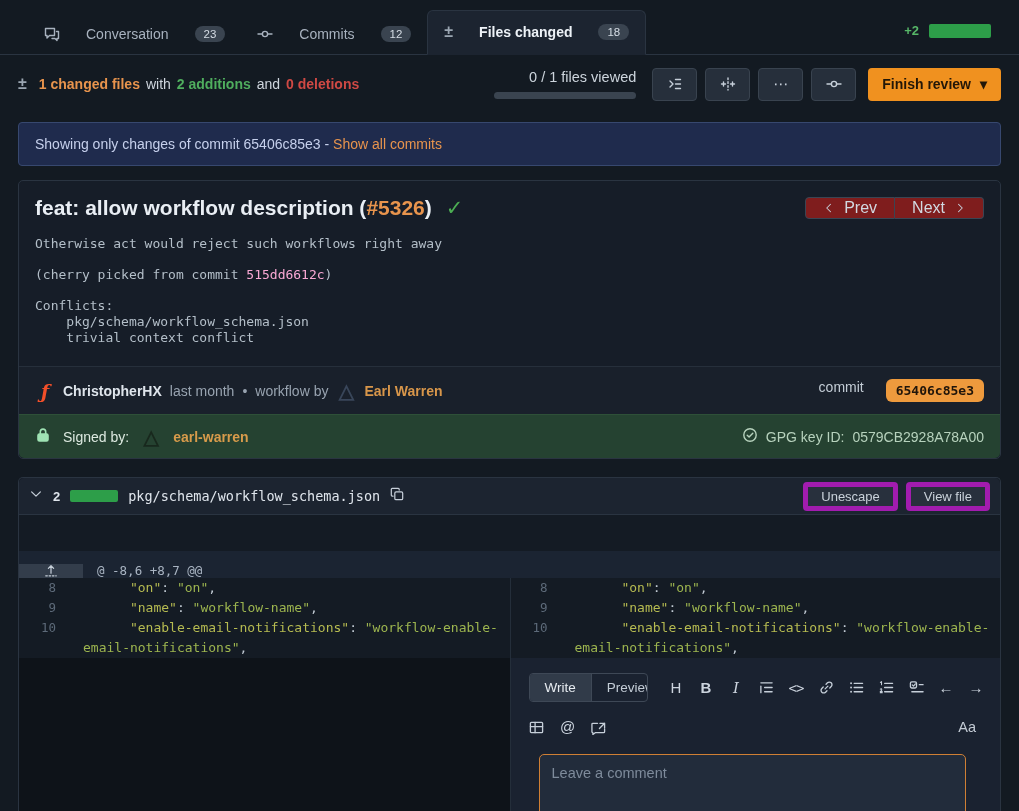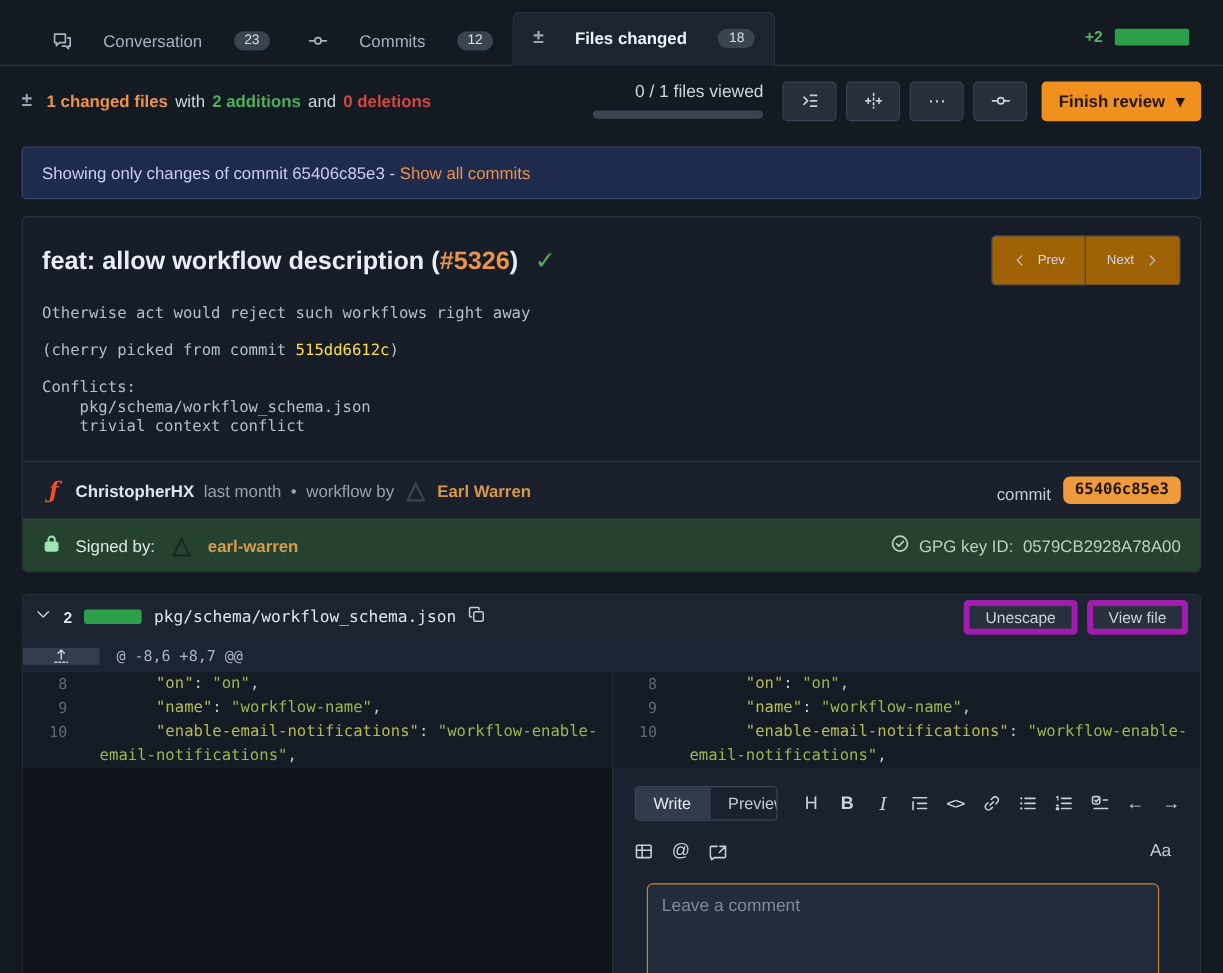--- a/index.html
+++ b/index.html
@@ -44,38 +44,38 @@
     border-radius:4px; padding:13px 16px; font-size:14px; color:#c6d0ec; }
   .banner a { color:#e8944d; text-decoration:none; cursor:pointer; }
 
   
   .commit-box { margin:0 18px; background:#161d28; border:1px solid #2a3441; border-radius:5px; }
   .commit-header { display:flex; align-items:center; justify-content:space-between; padding:15px 16px 10px; }
   .commit-title { font-size:21px; font-weight:700; color:#e9eef4; }
   .commit-title .issue { color:#e8944d; cursor:pointer; }
   .commit-title .ok { color:#4cae53; margin-left:8px; font-weight:400; }
   .prevnext { display:flex; }
-  .pn-btn { height:42px; padding:0 17px; background:#a16207; border:1px solid #3a4553;
-    color:#d2d9e1; font-size:11px; display:flex; align-items:center; gap:9px; cursor:pointer; }
+  .pn-btn { height:22px; padding:0 17px; background:#7f1d1d; border:1px solid #3a4553;
+    color:#d2d9e1; font-size:16px; display:flex; align-items:center; gap:9px; cursor:pointer; }
   .pn-btn.prev { border-radius:4px 0 0 4px; }
   .pn-btn.next { border-radius:0 4px 4px 0; border-left:none; }
   .commit-body { padding:6px 16px 20px; font-family:"DejaVu Sans Mono",monospace;
     font-size:13px; color:#b4bfc9; line-height:16px; }
   .commit-body p { margin-bottom:15px; white-space:pre; }
   .commit-body p:last-child { margin-bottom:0; }
-  .hash-link { color:#fde047; cursor:pointer; }
+  .hash-link { color:#f9a8d4; cursor:pointer; }
   .commit-meta { display:flex; align-items:center; gap:8px; padding:0 16px; height:48px;
     border-top:1px solid #262f3b; background:#19202b; font-size:14px; color:#98a3b0; }
   .avatar { width:20px; height:20px; border-radius:3px; display:flex; align-items:center;
     justify-content:center; font-weight:700; }
   .avatar.fork { color:#f34f29; font-size:19px; font-family:"DejaVu Serif",serif; font-style:italic; }
   .avatar.tri { color:#39465a; font-size:20px; }
   .author-name { color:#dfe5ec; font-weight:700; cursor:pointer; }
   .committer-name { color:#d8964a; font-weight:700; cursor:pointer; }
-  .meta-right { margin-left:auto; display:flex; align-items:flex-end; gap:10px; }
+  .meta-right { margin-left:auto; display:flex; align-items:flex-start; gap:22px; }
   .meta-right .commit-word { color:#c3ccd5; }
   .hash-badge { background:#ee9a3d; color:#20150a; font-family:"DejaVu Sans Mono",monospace;
     font-size:13px; font-weight:700; padding:4px 10px; border-radius:6px; cursor:pointer; }
   .signed-row { display:flex; align-items:center; gap:12px; padding:0 16px; height:44px;
     background:#254231; border-top:1px solid #2e5038; border-radius:0 0 5px 5px;
     font-size:14px; color:#dde9e0; }
   .signed-row .avatar.tri { color:#18281d; }
   .signer { color:#d89b4b; font-weight:700; cursor:pointer; }
   .gpg { margin-left:auto; display:flex; align-items:center; gap:8px; color:#b7d2bd; }
 
@@ -84,22 +84,22 @@
     border-radius:5px 5px 0 0; background:#141b24; }
   .file-header { display:flex; align-items:center; gap:10px; padding:0 10px; height:37px;
     background:#1c2430; border-radius:5px 5px 0 0; border-bottom:1px solid #2a3441; }
   .fh-count { color:#dfe5ec; font-weight:700; font-size:13px; }
   .fh-bar { width:48px; height:12px; background:#2d9e49; border-radius:2px; }
   .fh-name { font-family:"DejaVu Sans Mono",monospace; font-size:13.5px; color:#dfe5ec; }
   .fh-right { margin-left:auto; display:flex; gap:8px; }
   .fh-btn { height:29px; padding:0 13px; background:#28303d; border:5px solid #a21caf;
     border-radius:4px; color:#c9d1da; font-size:13px; display:flex; align-items:center; cursor:pointer; }
 
-  .hunk-row { display:flex; align-items:center; height:27px; background:#1b2432;
-    font-family:"DejaVu Sans Mono",monospace; font-size:12.5px; color:#a9b4c2; }
+  .hunk-row { display:flex; align-items:flex-end; height:27px; background:#1b2432;
+    font-family:"DejaVu Sans Mono",monospace; font-size:12.5px; color:#a9b4c2;margin-top:36px; }
   .hunk-gutter { width:64px; flex:none; background:#333d4b; display:flex;
     align-items:center; justify-content:center; cursor:pointer; }
   .hunk-text { display:flex; align-items:center; padding-left:14px; }
 
   .diff-row { display:flex; }
   .diff-side { width:50%; display:flex; font-family:"DejaVu Sans Mono",monospace;
     font-size:13px; line-height:20px; }
   .diff-side.right { border-left:1px solid #242e3a; }
   .lnum { width:46px; flex:none; text-align:right; padding-right:9px; color:#5d6a79;
     font-size:12.5px; cursor:pointer; }

